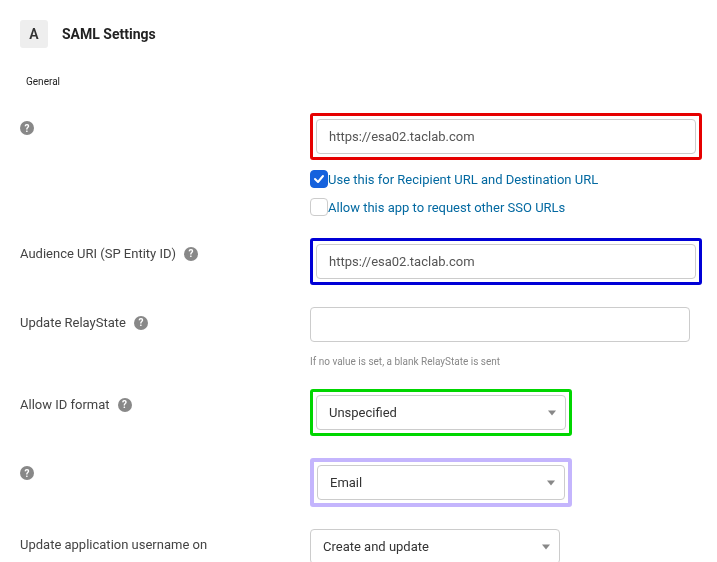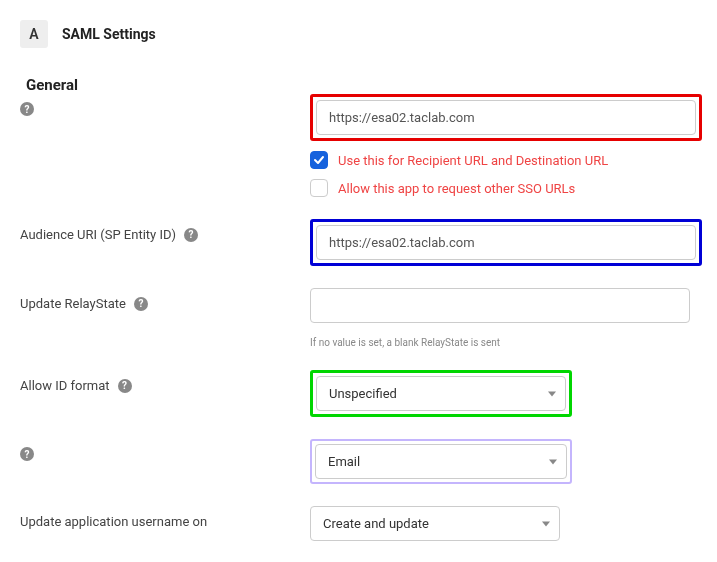--- a/index.html
+++ b/index.html
@@ -32,23 +32,24 @@
       font-weight: 600;
       font-size: 14px;
       color: #333;
     }
     .header-title {
       font-size: 14px;
       font-weight: 700;
       color: #222;
     }
     .section-title {
-      font-size: 15px;
-      font-weight: 700;
+      font-size: 10px;
+      font-weight: 400;
       color: #222;
+      margin-bottom: 26px;
       margin-left: 6px;
     }
     .form-row {
       display: flex;
       align-items: flex-start;
       margin-bottom: 22px;
     }
     .form-label-col {
       width: 290px;
       flex-shrink: 0;
@@ -115,23 +116,22 @@
       pointer-events: none;
       width: 0;
       height: 0;
       border-left: 4px solid transparent;
       border-right: 4px solid transparent;
       border-top: 5px solid #888;
     }
     .checkbox-row {
       display: flex;
       align-items: center;
-      gap: 10px;
-      font-size: 13px;
-      color: #ef4444;
+      font-size: 13px;
+      color: #0369a1;
     }
     .checkbox {
       width: 18px;
       height: 18px;
       border-radius: 4px;
       border: 1px solid #ccc;
       display: inline-flex;
       align-items: center;
       justify-content: center;
       cursor: pointer;
@@ -171,21 +171,21 @@
     .highlight-green {
       border: 3px solid #00d600;
       border-radius: 3px;
       padding: 3px;
       width: 262px;
     }
     .highlight-green .select-wrapper {
       width: 100%;
     }
     .highlight-purple {
-      border: 2px solid #c4b5fd;
+      border: 4px solid #c4b5fd;
       border-radius: 3px;
       padding: 3px;
       width: 262px;
     }
     .highlight-purple .select-wrapper {
       width: 100%;
     }
   </style>
 </head>
 <body>

